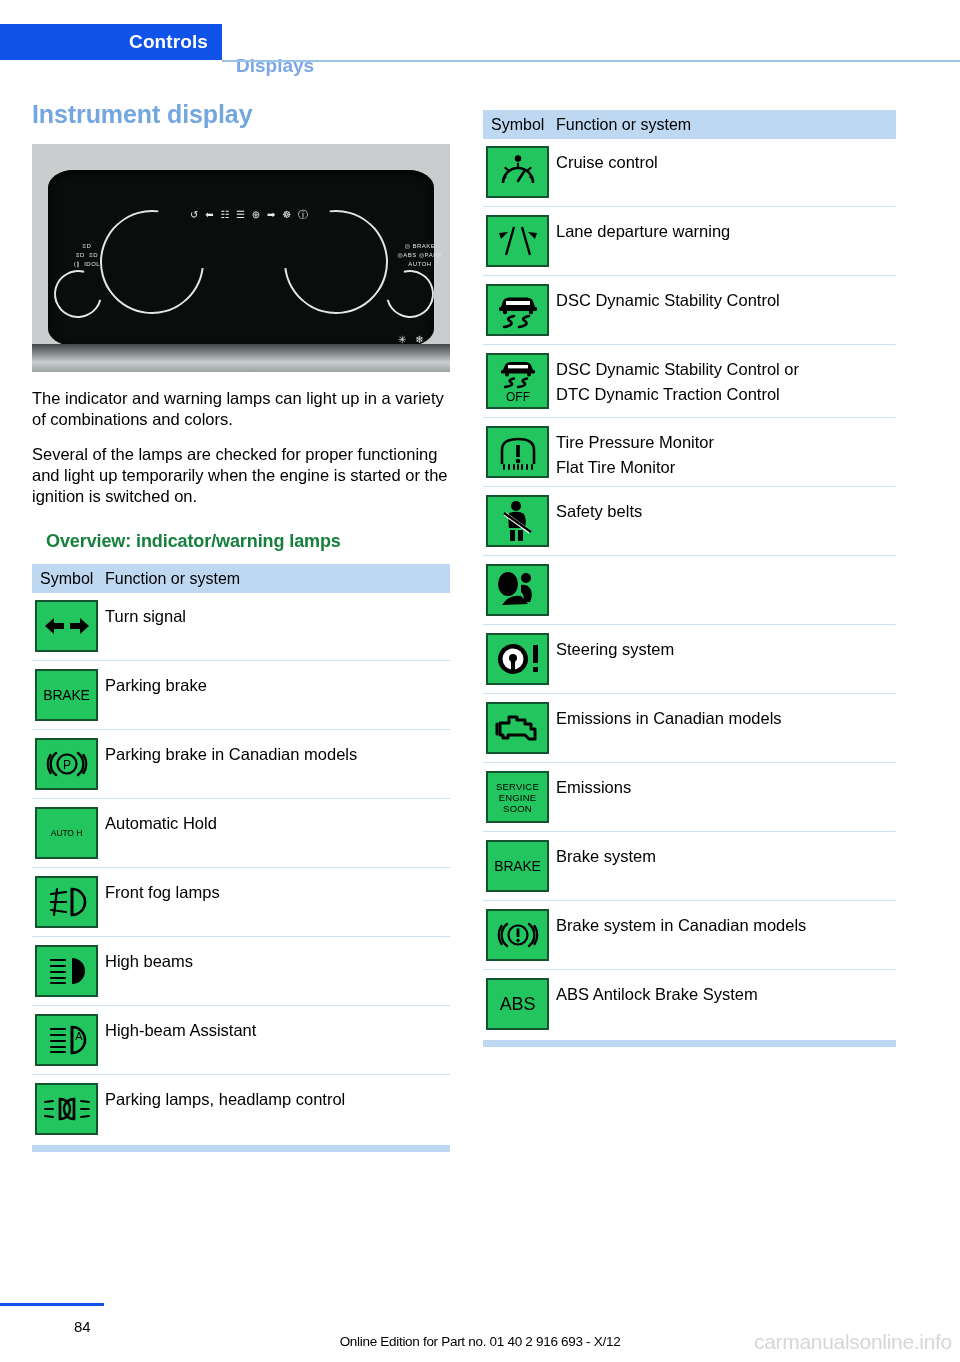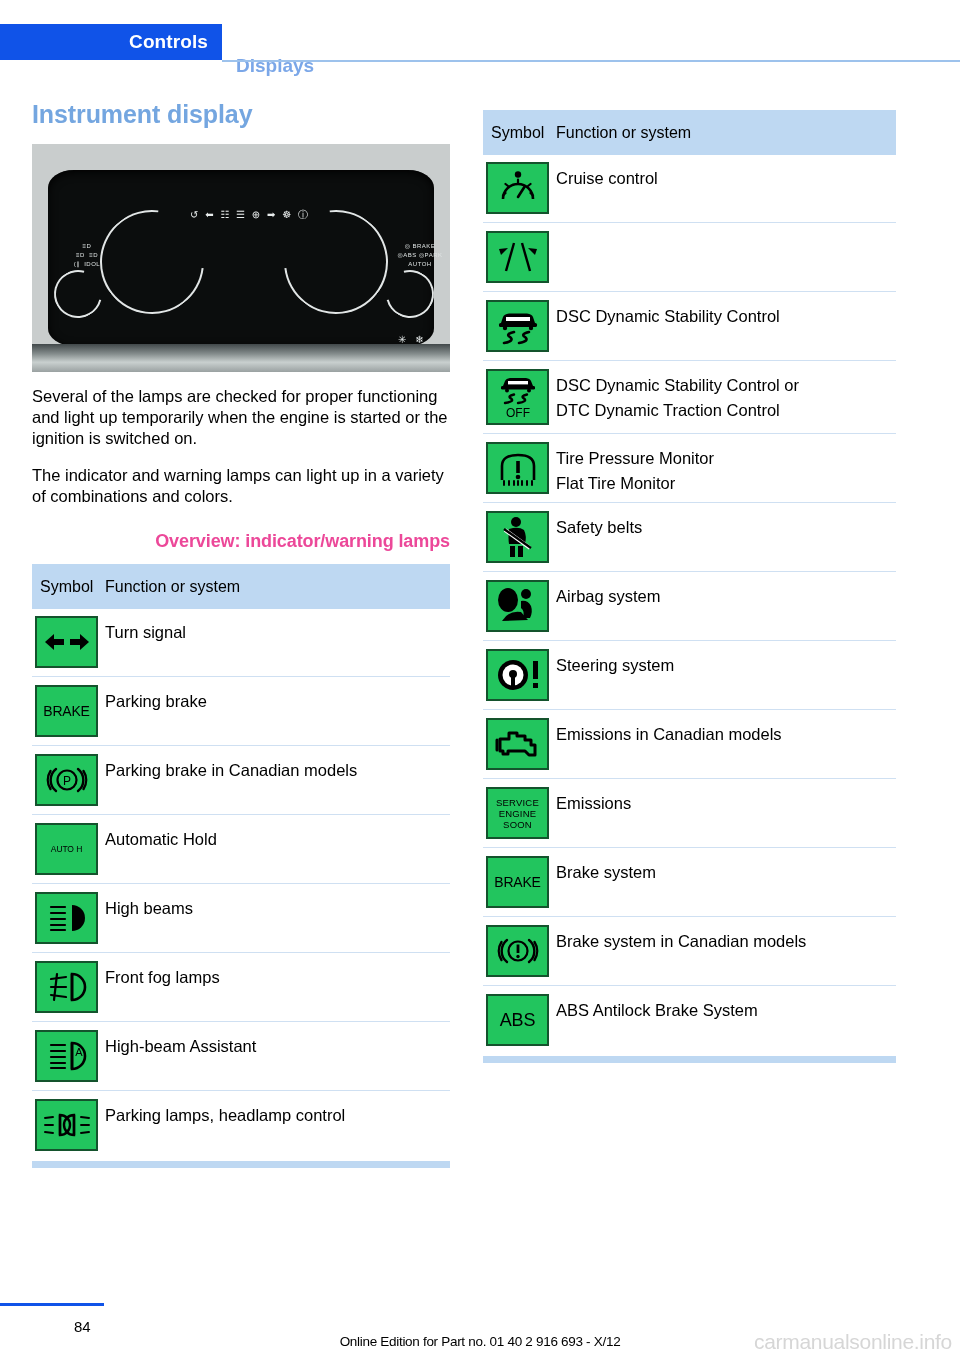--- a/index.html
+++ b/index.html
@@ -66,24 +66,23 @@
   .h1 {
     font-size: 25px;
     font-weight: bold;
     color: #74a6e0;
     margin: 0 0 15px 0;
     letter-spacing: -0.1px;
   }
   .h2 {
     font-size: 18px;
     font-weight: bold;
-    color: #ec4899;
-    margin: 24px 0 12px 8px;
+    color: #15803d;
+    margin: 24px 0 12px 14px;
     letter-spacing: -0.1px;
-    text-align: right;
   }
 
   
   .cluster-figure {
     width: 418px;
     height: 228px;
     position: relative;
     overflow: hidden;
     background: #c9cdcd;
   }
@@ -182,21 +181,21 @@
     line-height: 21px;
     margin: 14px 0 0 0;
     color: #000;
   }
   .para.first { margin-top: 16px; }
 
   
   .tbl { width: 100%; }
   .tbl-head {
     background: #bed8f2;
-    height: 45px;
+    height: 29px;
     display: flex;
     align-items: center;
     font-size: 16px;
   }
   .tbl-head .th-sym {
     width: 73px;
     padding-left: 8px;
     box-sizing: border-box;
   }
   .tbl-head .th-fn { flex: 1; }
@@ -312,22 +311,22 @@
       <div class="dial dial-sm-l"></div>
       <div class="dial dial-sm-r"></div>
       <div class="cluster-row-top">↺   ⬅ ☷ ☰ ⊕ ➡ ☸ ⓘ</div>
       <div class="cluster-tell-left">≡D<br>≡D &nbsp;≡D<br>(∥&nbsp; IDOL</div>
       <div class="cluster-tell-right">◎ BRAKE<br>◎ABS ◎PARK<br>AUTOH</div>
       <div class="cluster-tell-br">✳ ❄</div>
     </div>
     <div class="cluster-bottom"></div>
   </div>
 
+  <p class="para first">The indicator and warning lamps can light up in a variety of combinations and colors.</p>
   <p class="para">Several of the lamps are checked for proper functioning and light up temporarily when the engine is started or the ignition is switched on.</p>
-  <p class="para first">The indicator and warning lamps can light up in a variety of combinations and colors.</p>
 
   <h2 class="h2">Overview: indicator/warning lamps</h2>
 
   <div class="tbl">
     <div class="tbl-head">
       <span class="th-sym">Symbol</span>
       <span class="th-fn">Function or system</span>
     </div>
 
     <div class="trow firstrow">
@@ -373,40 +372,40 @@
           <span class="sym-text xsmall">AUTO H</span>
         </div>
       </div>
       <div class="fn-cell">Automatic Hold</div>
     </div>
 
     <div class="trow">
       <div class="sym-cell">
         <div class="sym-box">
           <svg width="42" height="32" viewBox="0 0 42 32">
-            <path d="M26 3 A13 13 0 0 1 26 29 Z" fill="#000"></path>
-            <path d="M5 5 L19 5 M5 11 L19 11 M5 17 L19 17 M5 23 L19 23 M5 28 L19 28" stroke="#000" stroke-width="2.2" stroke-linecap="round"></path>
-          </svg>
-        </div>
-      </div>
-      <div class="fn-cell">High beams</div>
-    </div>
-
-    <div class="trow">
-      <div class="sym-cell">
-        <div class="sym-box">
-          <svg width="42" height="32" viewBox="0 0 42 32">
             <path d="M26 3 A13 13 0 0 1 26 29 Z" fill="none" stroke="#000" stroke-width="2.6"></path>
             <path d="M26 3 L26 29" stroke="#000" stroke-width="2.6"></path>
             <path d="M5 8 L20 6 M5 16 L20 16 M5 24 L20 26" stroke="#000" stroke-width="2.2" stroke-linecap="round"></path>
             <path d="M11 3 L8 29" stroke="#000" stroke-width="2.2" stroke-linecap="round"></path>
           </svg>
         </div>
       </div>
       <div class="fn-cell">Front fog lamps</div>
+    </div>
+
+    <div class="trow">
+      <div class="sym-cell">
+        <div class="sym-box">
+          <svg width="42" height="32" viewBox="0 0 42 32">
+            <path d="M26 3 A13 13 0 0 1 26 29 Z" fill="#000"></path>
+            <path d="M5 5 L19 5 M5 11 L19 11 M5 17 L19 17 M5 23 L19 23 M5 28 L19 28" stroke="#000" stroke-width="2.2" stroke-linecap="round"></path>
+          </svg>
+        </div>
+      </div>
+      <div class="fn-cell">High beams</div>
     </div>
 
     <div class="trow">
       <div class="sym-cell">
         <div class="sym-box">
           <svg width="42" height="32" viewBox="0 0 42 32">
             <path d="M26 3 A13 13 0 0 1 26 29 Z" fill="none" stroke="#000" stroke-width="2.6"></path>
             <path d="M26 3 L26 29" stroke="#000" stroke-width="2.6"></path>
             <text x="33" y="16" font-family="Liberation Sans, sans-serif" font-size="11" text-anchor="middle" fill="#000">A</text>
             <path d="M5 5 L19 5 M5 11 L19 11 M5 17 L19 17 M5 23 L19 23 M5 28 L19 28" stroke="#000" stroke-width="2.2" stroke-linecap="round"></path>
@@ -462,20 +461,21 @@
       <div class="sym-cell">
         <div class="sym-box">
           <svg width="46" height="34" viewBox="0 0 46 34">
             <path d="M11 31 L19 3" stroke="#000" stroke-width="2.4"></path>
             <path d="M35 31 L27 3" stroke="#000" stroke-width="2.4"></path>
             <polygon points="4,9 13,8 6,15" fill="#000"></polygon>
             <polygon points="42,9 33,8 40,15" fill="#000"></polygon>
           </svg>
         </div>
       </div>
+      <div class="fn-cell">Lane departure warning</div>
     </div>
 
     <div class="trow">
       <div class="sym-cell">
         <div class="sym-box">
           <svg width="46" height="38" viewBox="0 0 46 38">
             <path d="M6 16 L8 10 Q9 7 14 6.5 L32 6.5 Q37 7 38 10 L40 16 Z" fill="#000"></path>
             <rect x="4" y="16" width="38" height="4" rx="1.6" fill="#000"></rect>
             <rect x="11" y="10" width="24" height="4" fill="#fff"></rect>
             <circle cx="10" cy="21" r="2.2" fill="#000"></circle>
@@ -546,21 +546,20 @@
       <div class="sym-cell">
         <div class="sym-box">
           <svg width="46" height="38" viewBox="0 0 46 38">
             <ellipse cx="13" cy="13" rx="10" ry="12" fill="#000"></ellipse>
             <circle cx="31" cy="7" r="5" fill="#000"></circle>
             <path d="M26 14 Q33 13 36 19 Q38 25 35 31 L28 31 Q30 24 26 21 Z" fill="#000"></path>
             <path d="M7 34 Q14 23 26 25 L33 33 Z" fill="#000"></path>
           </svg>
         </div>
       </div>
-      <div class="fn-cell">Airbag system</div>
     </div>
 
     <div class="trow">
       <div class="sym-cell">
         <div class="sym-box">
           <svg width="46" height="36" viewBox="0 0 46 36">
             <circle cx="18" cy="18" r="15" fill="#000"></circle>
             <circle cx="18" cy="18" r="10.5" fill="#fff"></circle>
             <circle cx="18" cy="17" r="4" fill="#000"></circle>
             <rect x="16" y="19" width="4" height="10" fill="#000"></rect>

